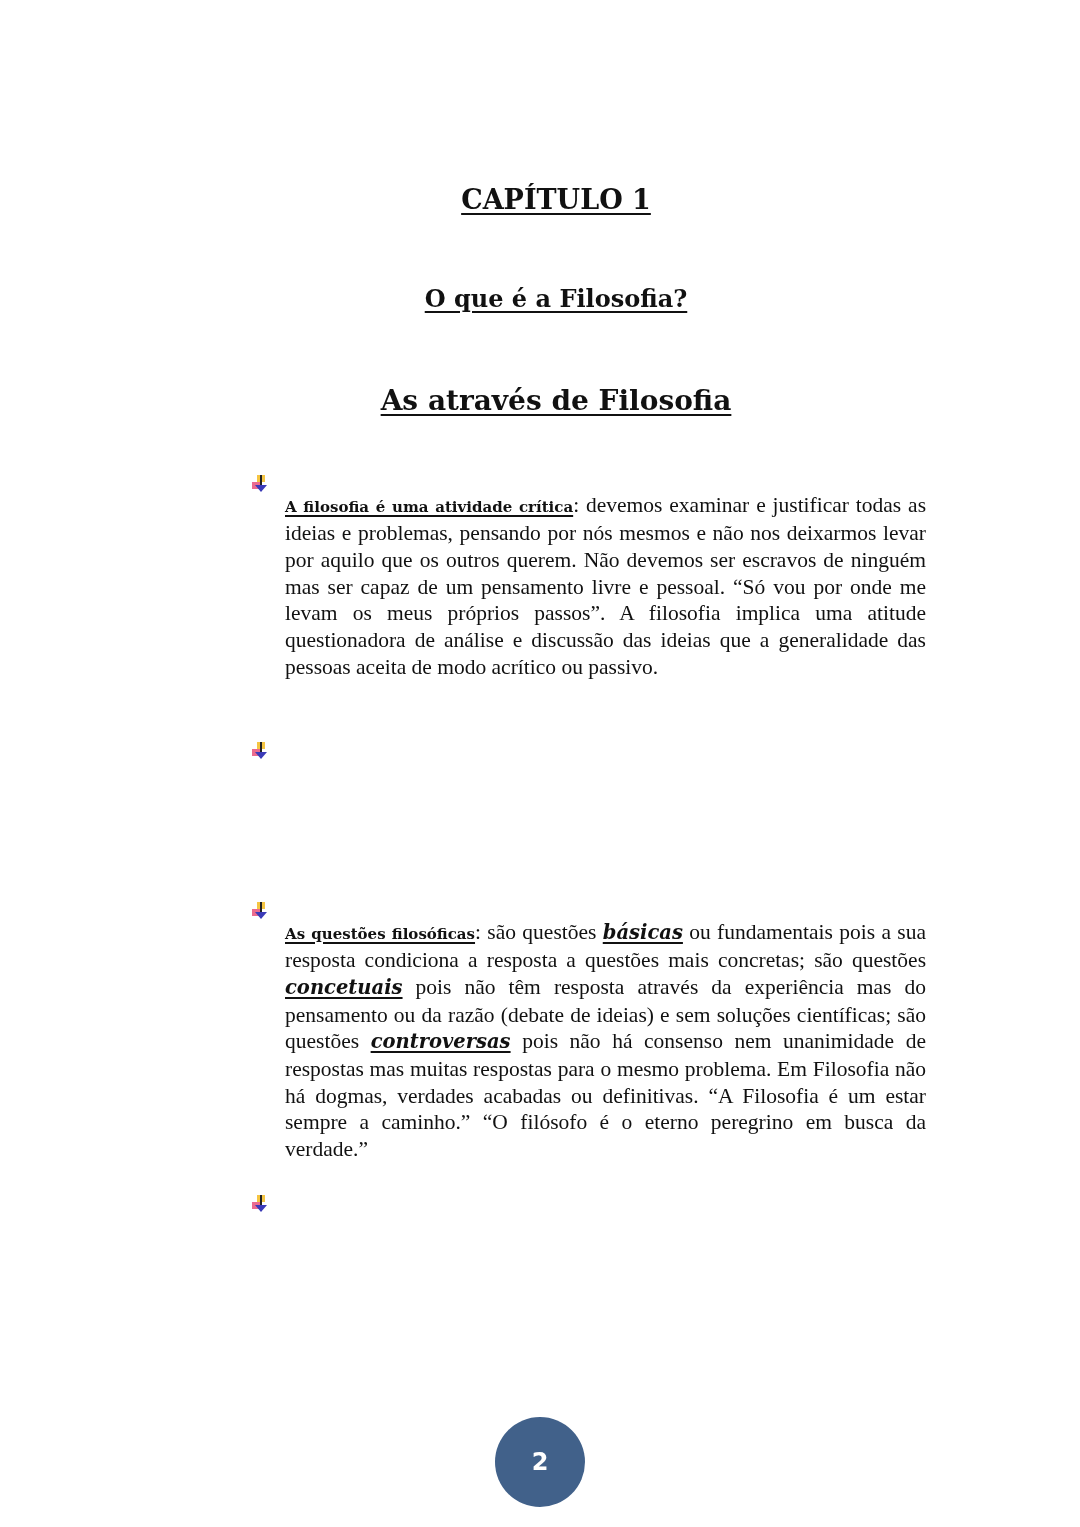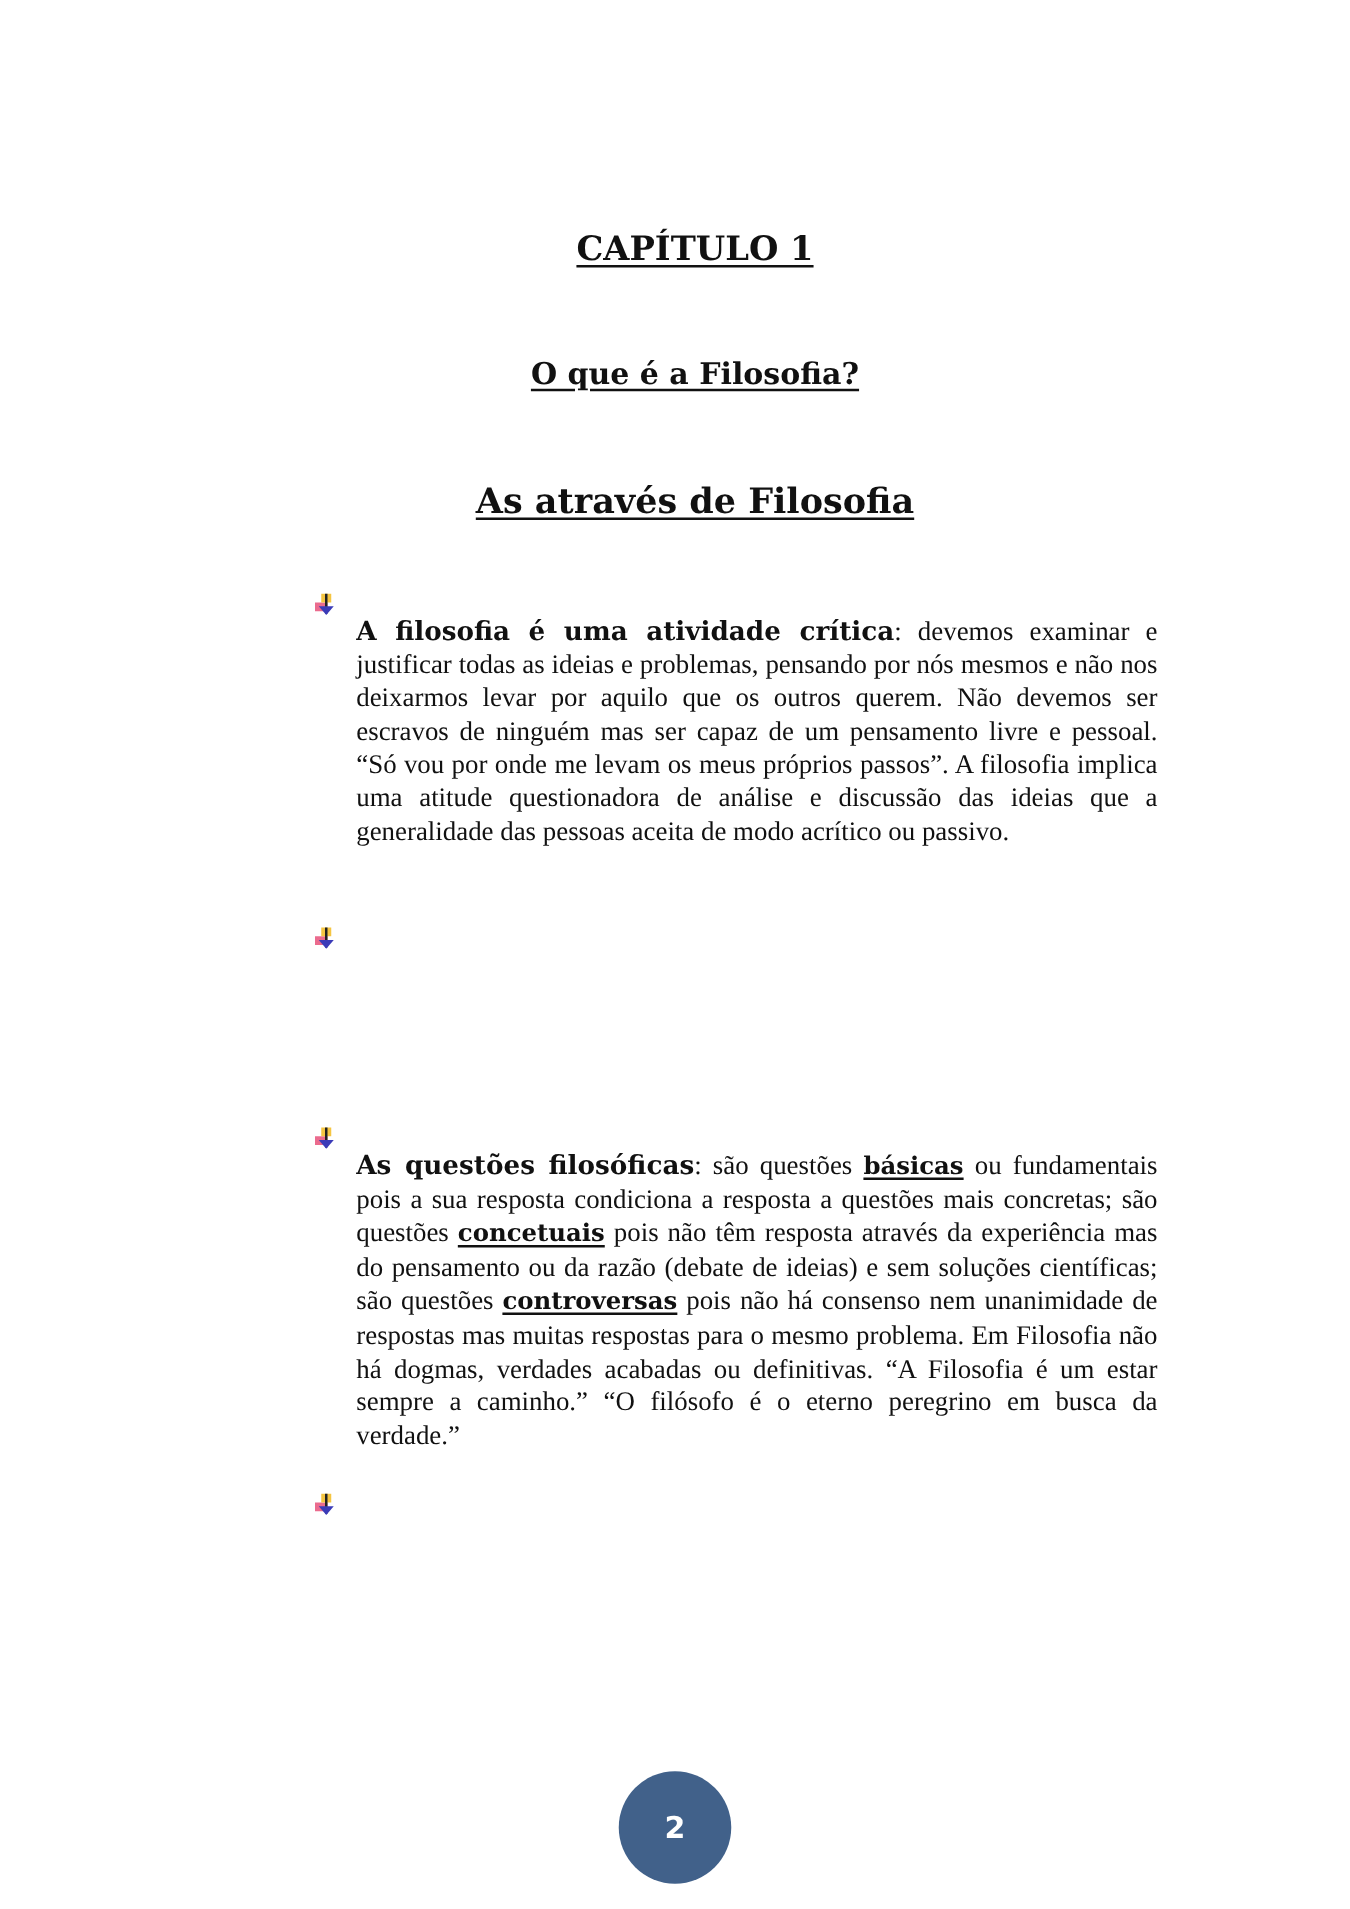--- a/index.html
+++ b/index.html
@@ -8,23 +8,23 @@
   .heading { position: absolute; left: 0; width: 1080px; text-align: center;
              font-weight: bold; text-decoration: underline; text-underline-offset: 4px;
              text-decoration-thickness: 2px; margin: 16px; }
   .h-chapter { top: 168px; font-size: 27px; }
   .h-title { top: 268px; font-size: 24px; }
   .h-sub { top: 368px; font-size: 28px; }
   .bullet { position: absolute; left: 250px; width: 676px; }
   .bullet-icon { position: absolute; left: 0; top: 4px; width: 22px; height: 20px; }
   .bullet-text { margin-left: 35px; font-family: "Liberation Serif", "DejaVu Serif", serif;
                  font-size: 21.5px; line-height: 26.7px; text-align: justify; }
-  .term { font-weight: bold; text-decoration-thickness: 2px;
-          text-underline-offset: 3px; font-family: "DejaVu Serif", serif; font-size: 21px; }
-  .em { font-weight: bold; text-decoration: underline;
+  .term { font-weight: bold; text-decoration: underline; text-decoration-thickness: 2px;
+          text-underline-offset: 3px; font-family: "DejaVu Serif", serif; font-size: 15px; }
+  .em { font-weight: bold; font-style: italic; text-decoration: underline;
         text-decoration-thickness: 2px; text-underline-offset: 3px;
         font-family: "DejaVu Serif", serif; font-size: 19.5px; }
   #b1 { top: 470px; } #b2 { top: 737px; } #b3 { top: 897px; } #b4 { top: 1190px; }
   .page-num { position: absolute; left: 495px; top: 1417px; width: 90px; height: 90px;
               border-radius: 50%; background: #41618a; color: #fff;
               font-family: "DejaVu Sans", sans-serif; font-weight: bold; font-size: 24px;
               display: flex; align-items: center; justify-content: center; }
 </style>
 </head>
 <body>

